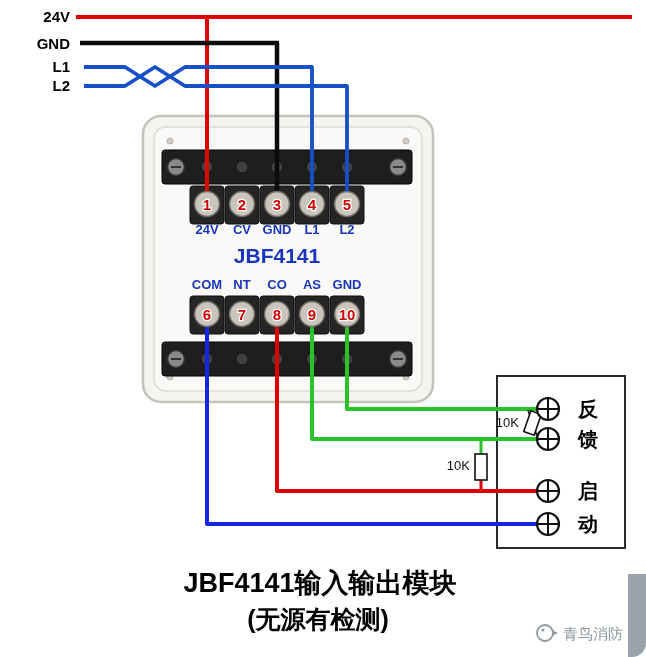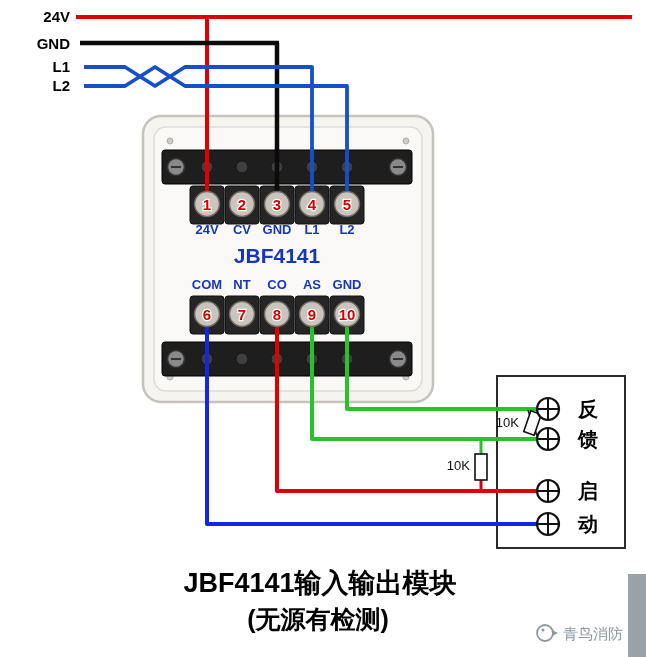--- a/index.html
+++ b/index.html
@@ -1,16 +1,16 @@
 <!DOCTYPE html>
 <html><head>
 <meta charset="utf-8">
 <style>
   html, body { margin: 0; padding: 0; background: #ffffff; }
-  .canvas { position: relative; width: 646px; height: 657px; background: #fff; overflow: hidden; }
+  .canvas { position: relative; width: 646px; height: 657px; background: #fff; overflow: hidden; border-radius: 14px; }
   svg { display: block; }
   text { font-family: "Liberation Sans", "DejaVu Sans", sans-serif; }
   .bus-label   { font-weight: 700; font-size: 15px; fill: #000; }
   .t-num       { font-weight: 700; font-size: 15px; fill: #d40000; stroke: #ffffff; stroke-width: 2.5px; paint-order: stroke; }
   .t-label     { font-weight: 700; font-size: 13px; fill: #1736bc; }
   .module-name { font-weight: 700; font-size: 21px; fill: #1736bc; }
   .dev-label   { font-weight: 600; font-size: 20px; fill: #000; }
   .res-label   { font-weight: 400; font-size: 13px; fill: #111; }
   .title-1     { font-weight: 700; font-size: 27px; fill: #000; }
   .title-2     { font-weight: 700; font-size: 25px; fill: #000; }

